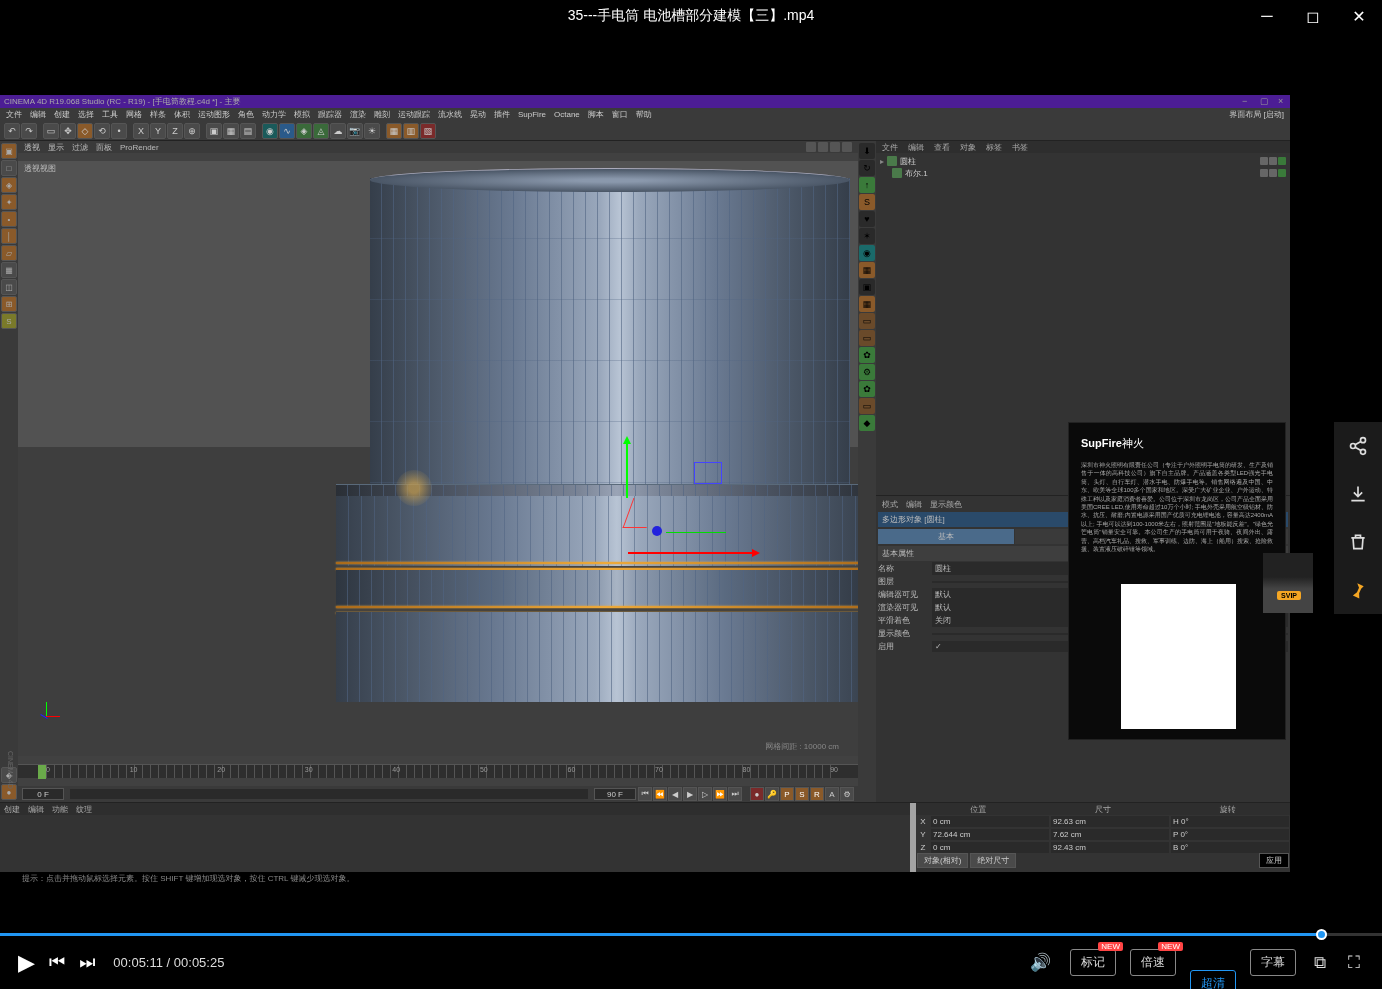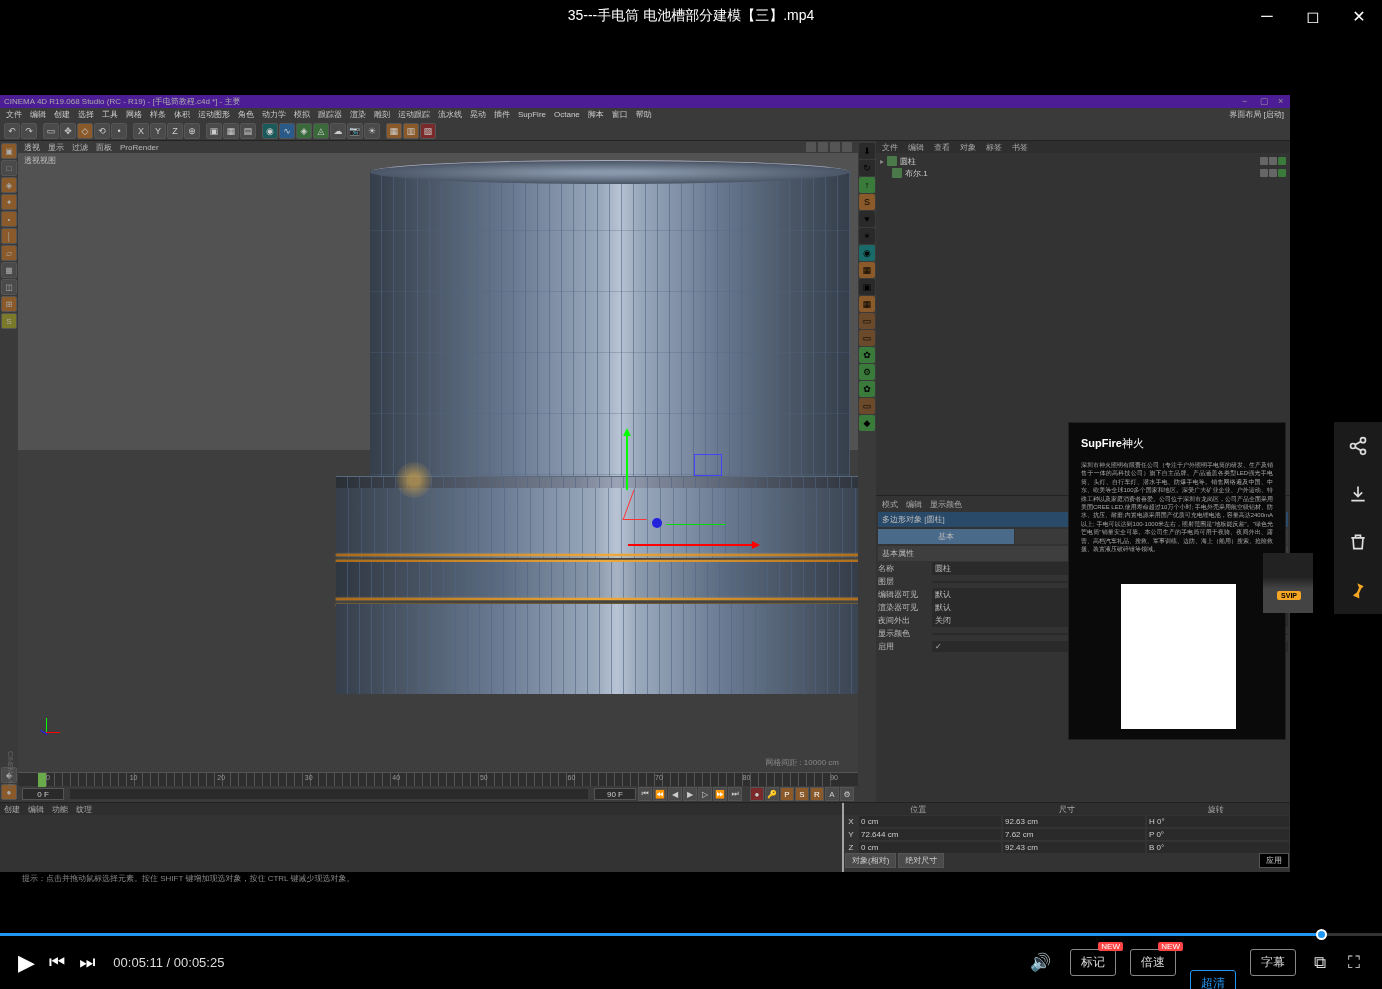--- a/index.html
+++ b/index.html
@@ -29,21 +29,21 @@
 .tool-btn.green { background: #3a6a3a; }
 .tool-btn.cyan { background: #1a5a5a; }
 .tool-btn.red { background: #7a2a2a; }
 
 .c4d-body { display: flex; height: 661px; }
 .left-tools { width: 18px; background: #3a3a3a; display: flex; flex-direction: column; gap: 1px; padding: 2px 1px; }
 .left-tool { width: 16px; height: 16px; background: #4a4a4a; border: 1px solid #555; border-radius: 2px; cursor: pointer; font-size: 8px; display: flex; align-items: center; justify-content: center; color: #aaa; }
 .left-tool.orange { background: #8a5a2a; }
 .left-tool.yellow { background: #7a7a2a; }
 
-.viewport-area { flex: 1; background: #414141; position: relative; display: flex; flex-direction: column; }
+.viewport-area { flex: 1; background: #414141; position: relative; display: flex; flex-direction: column; gap: 8px; }
 .viewport-menu { height: 12px; background: #3a3a3a; display: flex; gap: 8px; padding: 0 6px; font-size: 8px; color: #bbb; align-items: center; }
 .viewport-menu-right { margin-left: auto; display: flex; gap: 2px; }
 .vp-icon { width: 10px; height: 10px; background: #555; border-radius: 1px; }
 
 .viewport { flex: 1; position: relative; background: linear-gradient(to bottom, #525252 0%, #525252 48%, #3e3e3e 48%, #3e3e3e 100%); overflow: hidden; }
 
 .cylinder-body { position: absolute; left: 318px; top: 7px; width: 500px; height: 490px; }
 .cyl-top { position: absolute; top: 0; left: 34px; width: 480px; height: 24px; background: radial-gradient(ellipse at center, #8a98ac 10%, #4a5666 70%); border-radius: 50%; border-top: 1px solid #aab; }
 .cyl-main { position: absolute; top: 10px; left: 34px; width: 480px; height: 306px; background: linear-gradient(to right, #353e4a 0%, #4a5666 12%, #6a7a92 30%, #9aa8bc 48%, #b8c4d4 52%, #9aa8bc 56%, #6a7a92 72%, #4a5666 88%, #353e4a 100%); }
 .cyl-wireframe { position: absolute; inset: 0; background-image: repeating-linear-gradient(to right, transparent 0, transparent 11px, rgba(80,100,130,0.6) 11px, rgba(80,100,130,0.6) 12px); }
@@ -111,21 +111,21 @@
 .attr-tab { flex: 1; background: #3a3a3a; padding: 2px 4px; text-align: center; cursor: pointer; }
 .attr-tab.active { background: #4a6a8a; }
 .attr-section { background: #3e3e3e; padding: 2px 4px; margin-bottom: 1px; }
 .attr-row { display: flex; align-items: center; height: 13px; gap: 4px; }
 .attr-label { width: 50px; font-size: 8px; }
 .attr-val { flex: 1; background: #2a2a2a; padding: 1px 3px; font-size: 8px; }
 
 .bottom-panels { height: 70px; background: #3a3a3a; display: flex; border-top: 1px solid #222; }
 .mat-panel { flex: 1; background: #333; }
 .mat-tabs { height: 12px; display: flex; gap: 8px; padding: 0 4px; font-size: 8px; color: #aaa; align-items: center; background: #2e2e2e; }
-.coord-panel { width: 448px; background: #333; border-left: 2px solid #a3a3a3; }
+.coord-panel { width: 380px; background: #333; border-left: 6px solid #a3a3a3; }
 .coord-header { height: 12px; display: flex; font-size: 8px; color: #aaa; background: #2e2e2e; }
 .coord-col { flex: 1; text-align: center; padding: 1px; }
 .coord-row { display: flex; height: 13px; align-items: center; font-size: 8px; color: #ccc; }
 .coord-label { width: 14px; text-align: center; }
 .coord-input { flex: 1; background: #2a2a2a; margin: 16px 1px; padding: 1px 2px; font-size: 8px; }
 .coord-btn { background: #4a4a4a; padding: 1px 6px; margin: 1px; font-size: 8px; cursor: pointer; border: 1px solid #555; }
 
 .status-bar { height: 12px; background: #000000; font-size: 8px; color: #888; padding: 1px 22px; display: flex; align-items: center; }
 .c4d-logo { position: absolute; left: 2px; bottom: 14px; width: 12px; height: 50px; writing-mode: vertical-rl; font-size: 7px; color: #666; }
 
@@ -431,21 +431,21 @@
               </div>
             <div class="attr-row">
                 <div class="attr-label">编辑器可见</div>
                 <div class="attr-val">默认</div>
               </div>
             <div class="attr-row">
                 <div class="attr-label">渲染器可见</div>
                 <div class="attr-val">默认</div>
               </div>
             <div class="attr-row">
-                <div class="attr-label">夜间外出</div>
+                <div class="attr-label">平滑着色</div>
                 <div class="attr-val">关闭</div>
               </div>
             <div class="attr-row">
                 <div class="attr-label">显示颜色</div>
                 <div class="attr-val"></div>
               </div>
             <div class="attr-row">
                 <div class="attr-label">启用</div>
                 <div class="attr-val">✓</div>
               </div>

